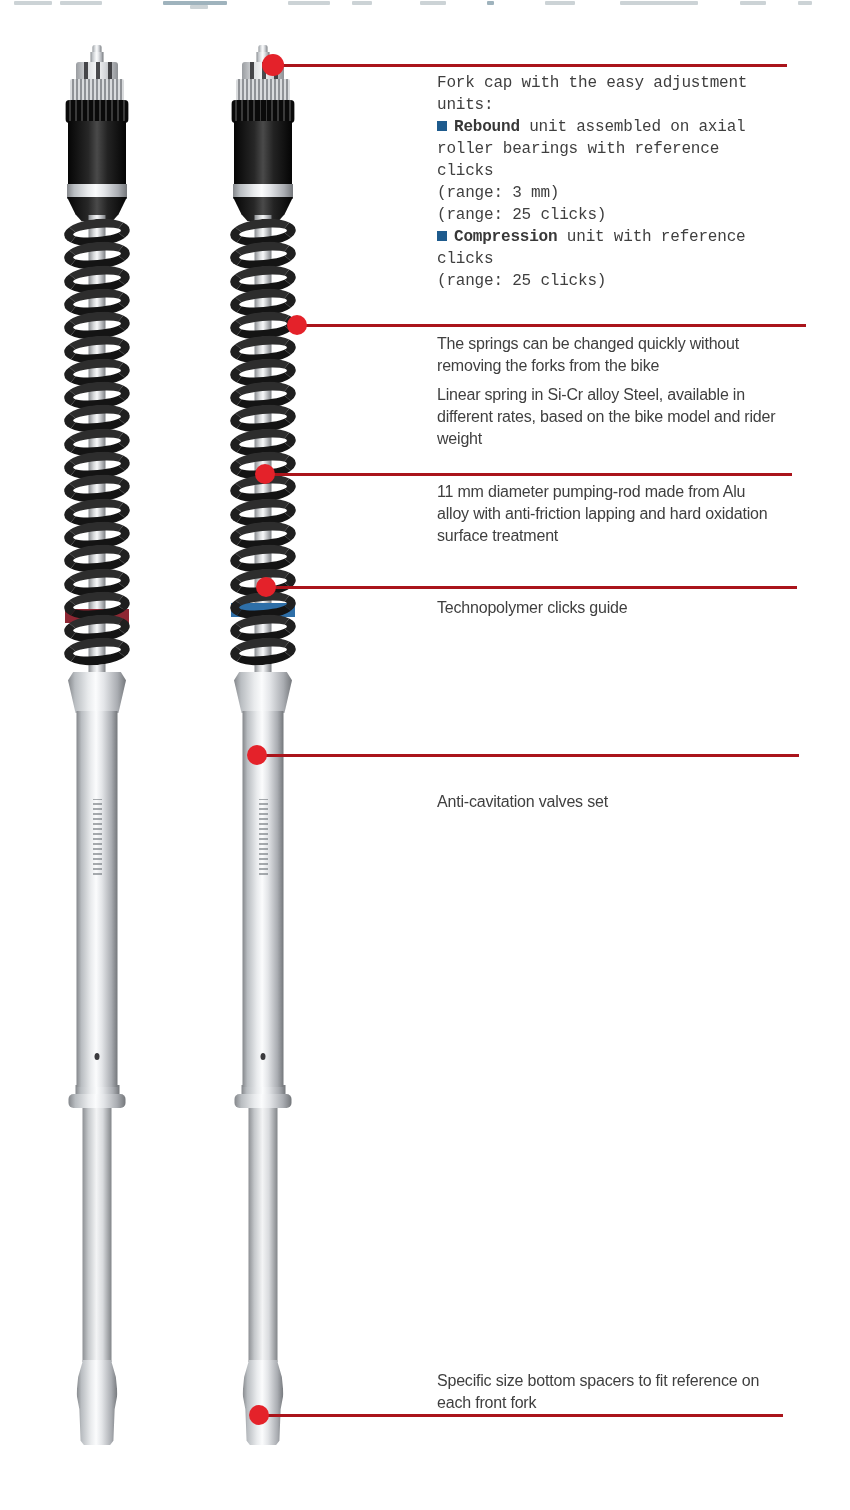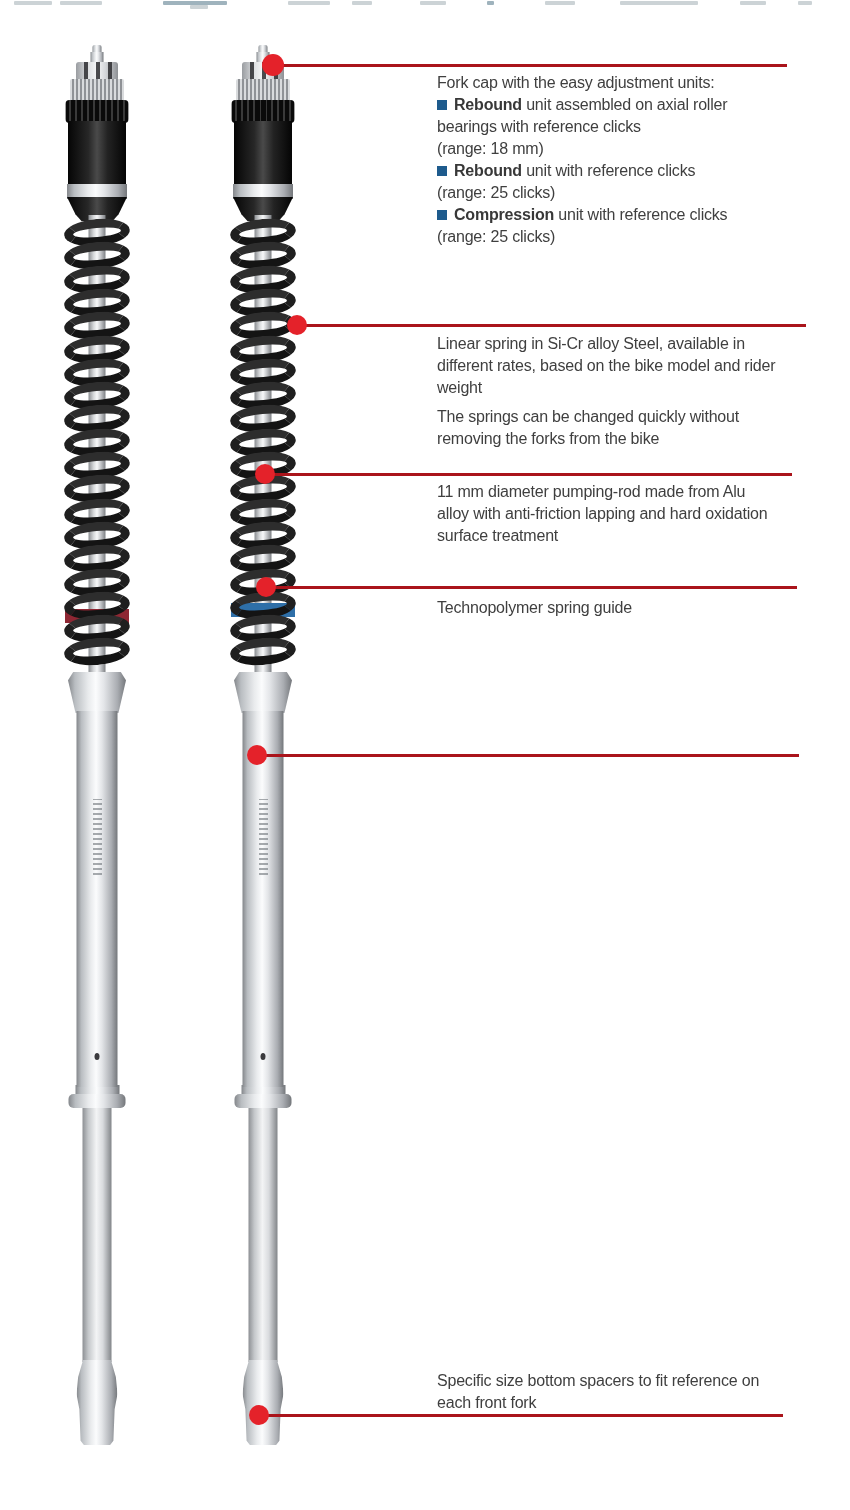--- a/index.html
+++ b/index.html
@@ -20,21 +20,21 @@
   .cline { position:absolute; height:3px; background:#aa141b; z-index:10; }
   .cdot  { position:absolute; width:20px; height:20px; border-radius:50%;
            background:#e4222a; z-index:11; }
   .cdot.big { width:22px; height:22px; }
 
   
   .note { position:absolute; left:437px; width:342px; font-size:16px;
           line-height:22px; letter-spacing:-0.2px; color:#3f3f3f; }
   .note p { margin:0 0 7px 0; }
   .note p:last-child { margin-bottom:0; }
-  .note p.tight { margin-bottom:0; }
+  .note p.tight { margin-bottom:0;font-family:Liberation Mono, monospace; }
   .note p.gap-big { margin-top:24px; }
   .note b { color:#383838; }
   .sq { display:inline-block; width:10px; height:10px; background:#1e5b8d;
         margin-right:7px; }
 
   
   .fork { position:absolute; top:45px; width:66px; height:1400px; }
   .fork .part { position:absolute; left:50%; transform:translateX(-50%); }
 
   .metal      { background:linear-gradient(90deg,#84878b 0%,#b9bdc1 12%,#e9ebed 35%,#fbfcfd 48%,#e3e5e8 62%,#aaadb2 85%,#74777b 100%); }
@@ -208,40 +208,40 @@
 
   <div class="cline" style="left:257px;top:754px;width:542px"></div>
   <div class="cdot" style="left:247px;top:745px"></div>
 
   <div class="cline" style="left:259px;top:1414px;width:524px"></div>
   <div class="cdot" style="left:249px;top:1405px"></div>
 
   <div class="note" style="top:72px">
     <p class="tight">Fork cap with the easy adjustment units:</p>
     <p class="tight"><span class="sq"></span><b>Rebound</b><span> unit assembled on axial roller bearings with reference clicks</span></p>
-    <p class="tight">(range: 18 mm)</p>
-    <p class="tight"><span class="sq"></span><b>Rebound</b><span> unit with reference clicks</span></p>
+    <p class="tight">(range: 3 mm)</p>
     <p class="tight">(range: 25 clicks)</p>
     <p class="tight"><span class="sq"></span><b>Compression</b><span> unit with reference clicks</span></p>
     <p class="tight">(range: 25 clicks)</p>
   </div>
 
   <div class="note" style="top:333px">
+    <p>The springs can be changed quickly without removing the forks from the bike</p>
     <p>Linear spring in Si-Cr alloy Steel, available in different rates, based on the bike model and rider weight</p>
-    <p>The springs can be changed quickly without removing the forks from the bike</p>
   </div>
 
   <div class="note" style="top:481px">
     <p>11 mm diameter pumping-rod made from Alu alloy with anti-friction lapping and hard oxidation surface treatment</p>
   </div>
 
   <div class="note" style="top:597px">
-    <p>Technopolymer spring guide</p>
+    <p>Technopolymer clicks guide</p>
   </div>
 
   <div class="note" style="top:767px">
+    <p class="gap-big">Anti-cavitation valves set</p>
   </div>
 
   <div class="note" style="top:1370px">
     <p>Specific size bottom spacers to fit reference on each front fork</p>
   </div>
 
 </div>
 
 </body></html>

